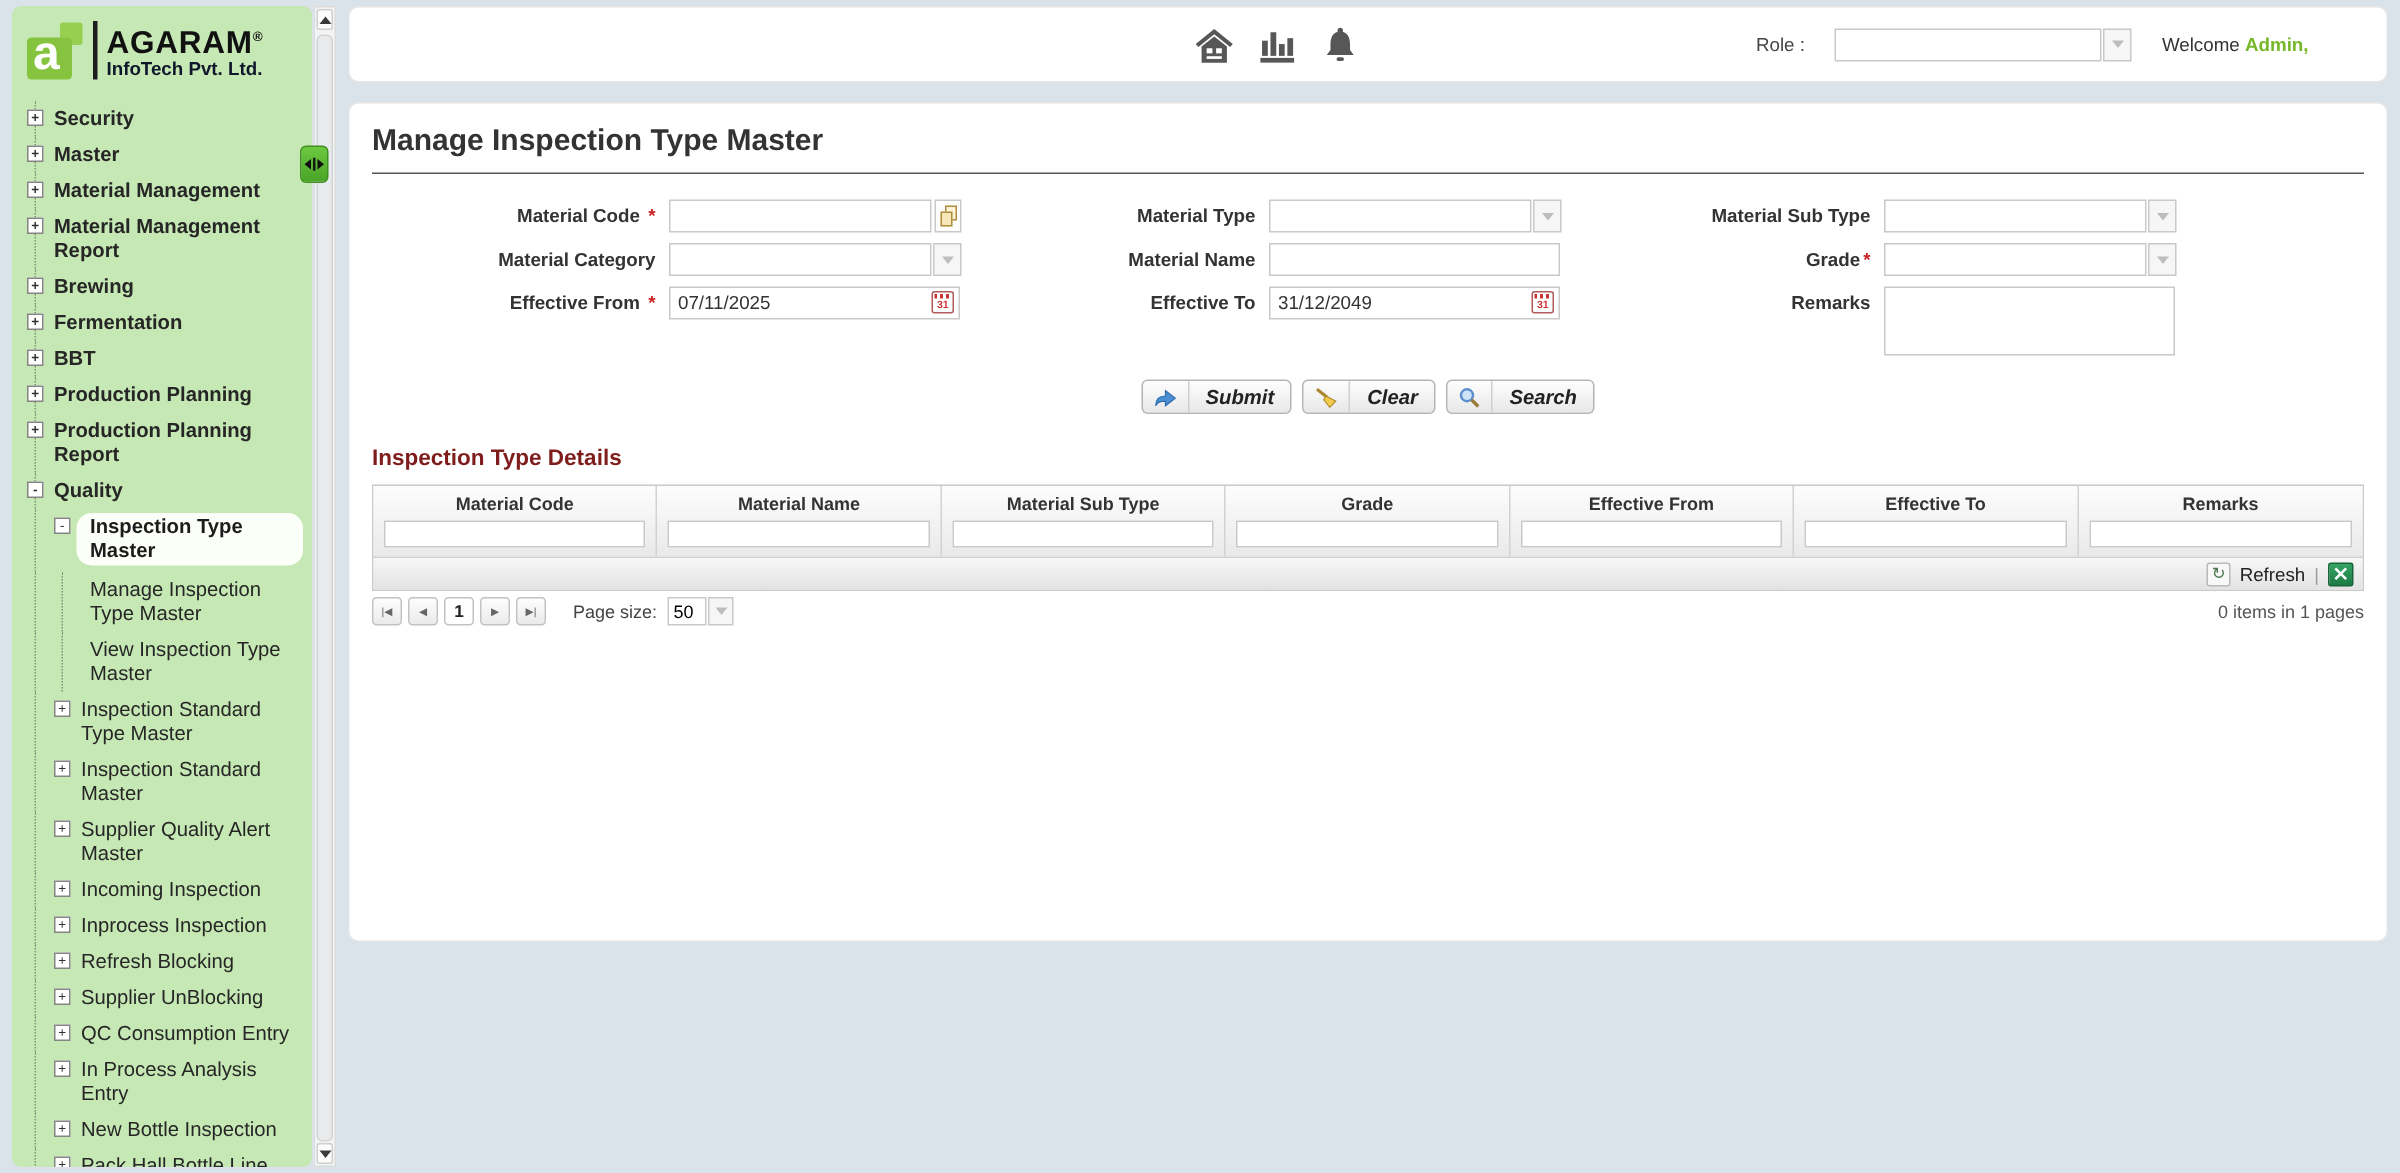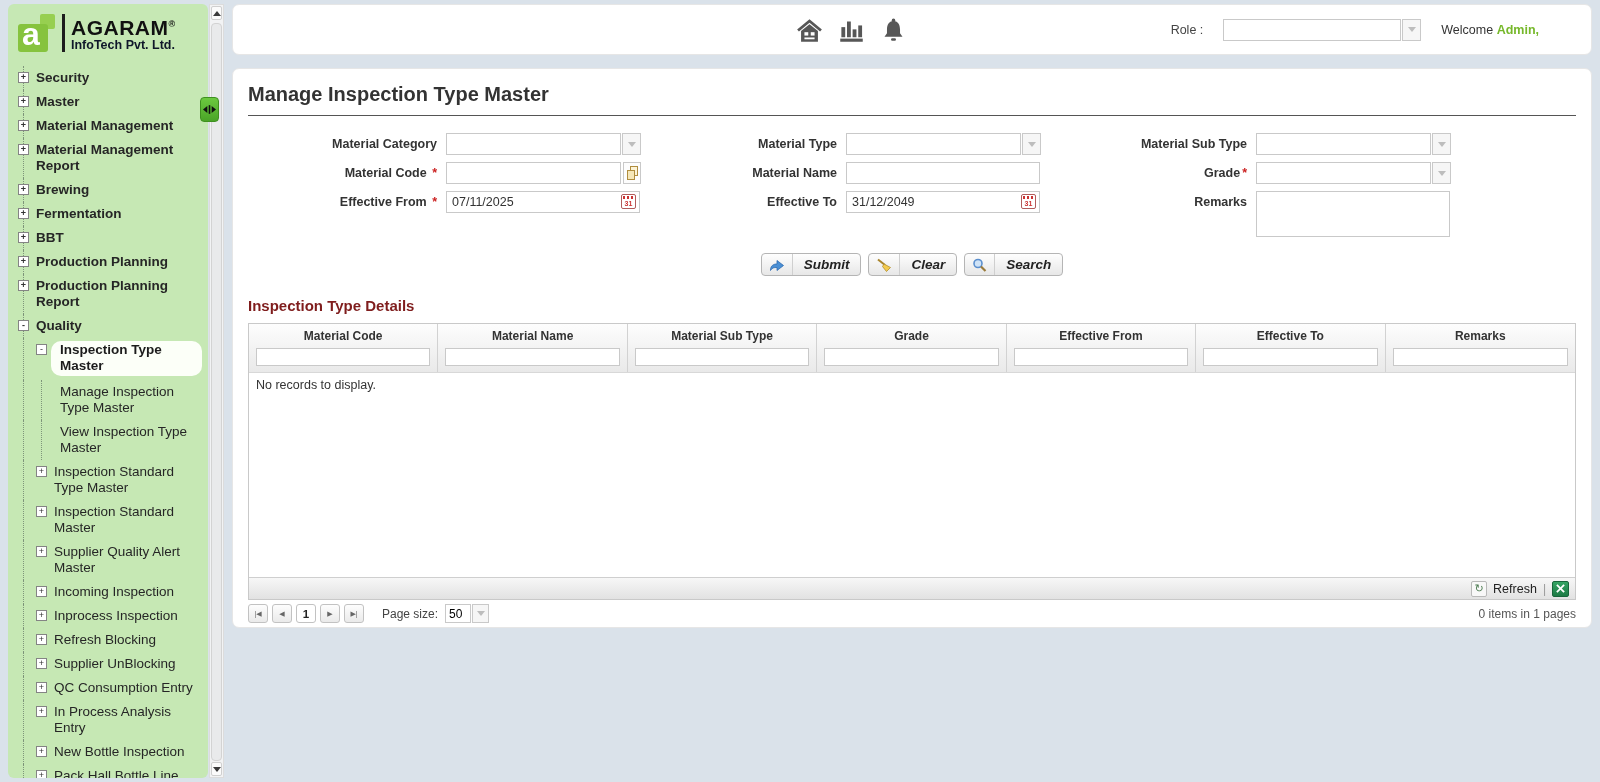--- a/index.html
+++ b/index.html
@@ -292,34 +292,34 @@
     </div>
   </div>
 
   <div class="main-card">
     <div class="page-title">Manage Inspection Type Master</div>
 
     <div class="form-grid">
 
       <div class="fcol">
         <div class="frow">
-          <span class="flabel"><span>Material Category</span></span>
-          <span class="ctl">
-            <input class="txt w175" style="">
-            <span class="ddbtn"></span>
-          </span>
-        </div>
-        <div class="frow">
           <span class="flabel"><span>Material Code</span> <span class="req">*</span></span>
           <span class="ctl">
             <input class="txt w175" style="">
             <span class="lookup">
                 <span class="pg pg1"></span>
                 <span class="pg pg2"></span>
               </span>
+          </span>
+        </div>
+        <div class="frow">
+          <span class="flabel"><span>Material Category</span></span>
+          <span class="ctl">
+            <input class="txt w175" style="">
+            <span class="ddbtn"></span>
           </span>
         </div>
         <div class="frow">
           <span class="flabel"><span>Effective From</span> <span class="req">*</span></span>
           <span class="date-wrap">
             <input class="txt" value="07/11/2025" style="">
             <span class="cal">
                 <span class="cal-top"></span>
                 <span class="cal-num">31</span>
               </span>
@@ -407,21 +407,20 @@
     <div class="grid">
       <div class="ghead">
         <div class="gcell"><span class="cl">Material Code</span><input class="cfilter" style=""></div>
         <div class="gcell"><span class="cl">Material Name</span><input class="cfilter" style=""></div>
         <div class="gcell"><span class="cl">Material Sub Type</span><input class="cfilter" style=""></div>
         <div class="gcell"><span class="cl">Grade</span><input class="cfilter" style=""></div>
         <div class="gcell"><span class="cl">Effective From</span><input class="cfilter" style=""></div>
         <div class="gcell"><span class="cl">Effective To</span><input class="cfilter" style=""></div>
         <div class="gcell"><span class="cl">Remarks</span><input class="cfilter" style=""></div>
       </div>
-      <div class="gbody"><span>No records to display.</span></div>
       <div class="gfoot">
         <span class="rfbtn">
             <span>↻</span>
           </span>
         <span class="rflabel">Refresh</span>
         <span class="gsep">|</span>
         <span class="xlbtn">
           <svg width="9" height="9" viewBox="0 0 10 10">
               <line x1="1" y1="1" x2="9" y2="9" stroke="#fff" stroke-width="2"></line>
               <line x1="9" y1="1" x2="1" y2="9" stroke="#fff" stroke-width="2"></line>

